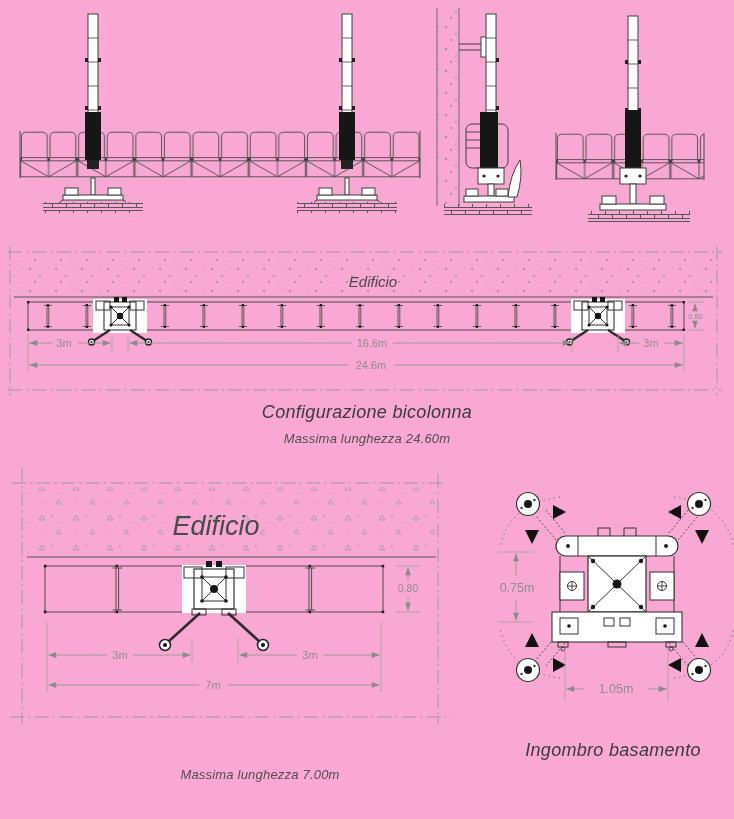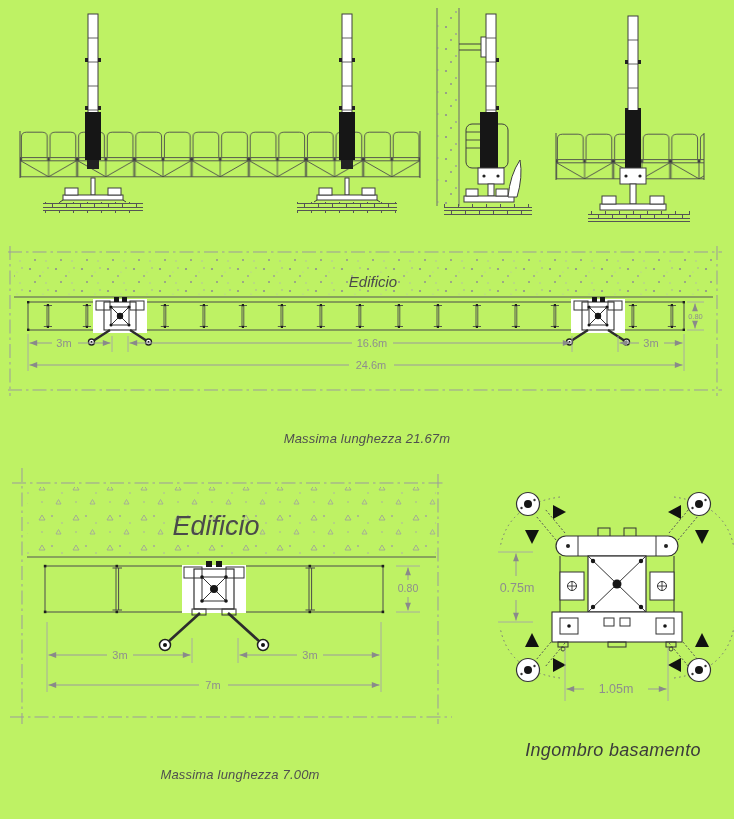--- a/index.html
+++ b/index.html
@@ -1,17 +1,17 @@
 <!DOCTYPE html>
 <html><head>
 <meta charset="utf-8">
 <style>
   html,body{margin:0;padding:0;background:#fff;}
   body{font-family:"Liberation Sans", sans-serif;}
-  .canvas{position:relative;width:734px;height:819px;background:#bef264;overflow:hidden;}
+  .canvas{position:relative;width:734px;height:819px;background:#f9a8d4;overflow:hidden;}
   .canvas svg{position:absolute;left:0;top:0;}
   .caption{position:absolute;text-align:center;font-style:italic;color:#3b3b3b;
            font-size:18px;letter-spacing:0.3px;}
   .subcaption{position:absolute;text-align:center;font-style:italic;color:#4f4f4f;
            font-size:13px;letter-spacing:0.2px;}
   .dimtext{fill:#8e8e8e;font-family:"Liberation Sans",sans-serif;}
   .bldg{fill:#4a4a4a;font-style:italic;font-family:"Liberation Sans",sans-serif;}
 </style>
 </head>
 <body>
@@ -361,19 +361,20 @@
 
     <g>
       <path d="M565,648 V701 M668,648 V701" stroke="#a5a5a5" stroke-width="0.9" fill="none"></path>
       <path d="M584,689 H566.5" stroke="#9a9a9a" stroke-width="1" fill="none" marker-end="url(#arr)"></path>
       <path d="M648,689 H666.5" stroke="#9a9a9a" stroke-width="1" fill="none" marker-end="url(#arr)"></path>
       <text x="616" y="693" class="dimtext" font-size="12.5" text-anchor="middle">1.05m</text>
     </g>
   </g>
 </svg>
 
-<div class="subcaption" style="left:0;top:431px;width:734px;">Massima lunghezza 21.67m</div>
-
-<div class="subcaption" style="left:0;top:767px;width:480px;">Massima lunghezza 7.00m</div>
+<div class="caption" style="left:0;top:402;width:734px;top:402px;">Configurazione bicolonna</div>
+<div class="subcaption" style="left:0;top:431px;width:734px;">Massima lunghezza 24.60m</div>
+
+<div class="subcaption" style="left:0;top:767px;width:480px;padding-left:20px;">Massima lunghezza 7.00m</div>
 
 <div class="caption" style="left:486px;top:740px;width:254px;">Ingombro basamento</div>
 
 </div>
 
 </body></html>

